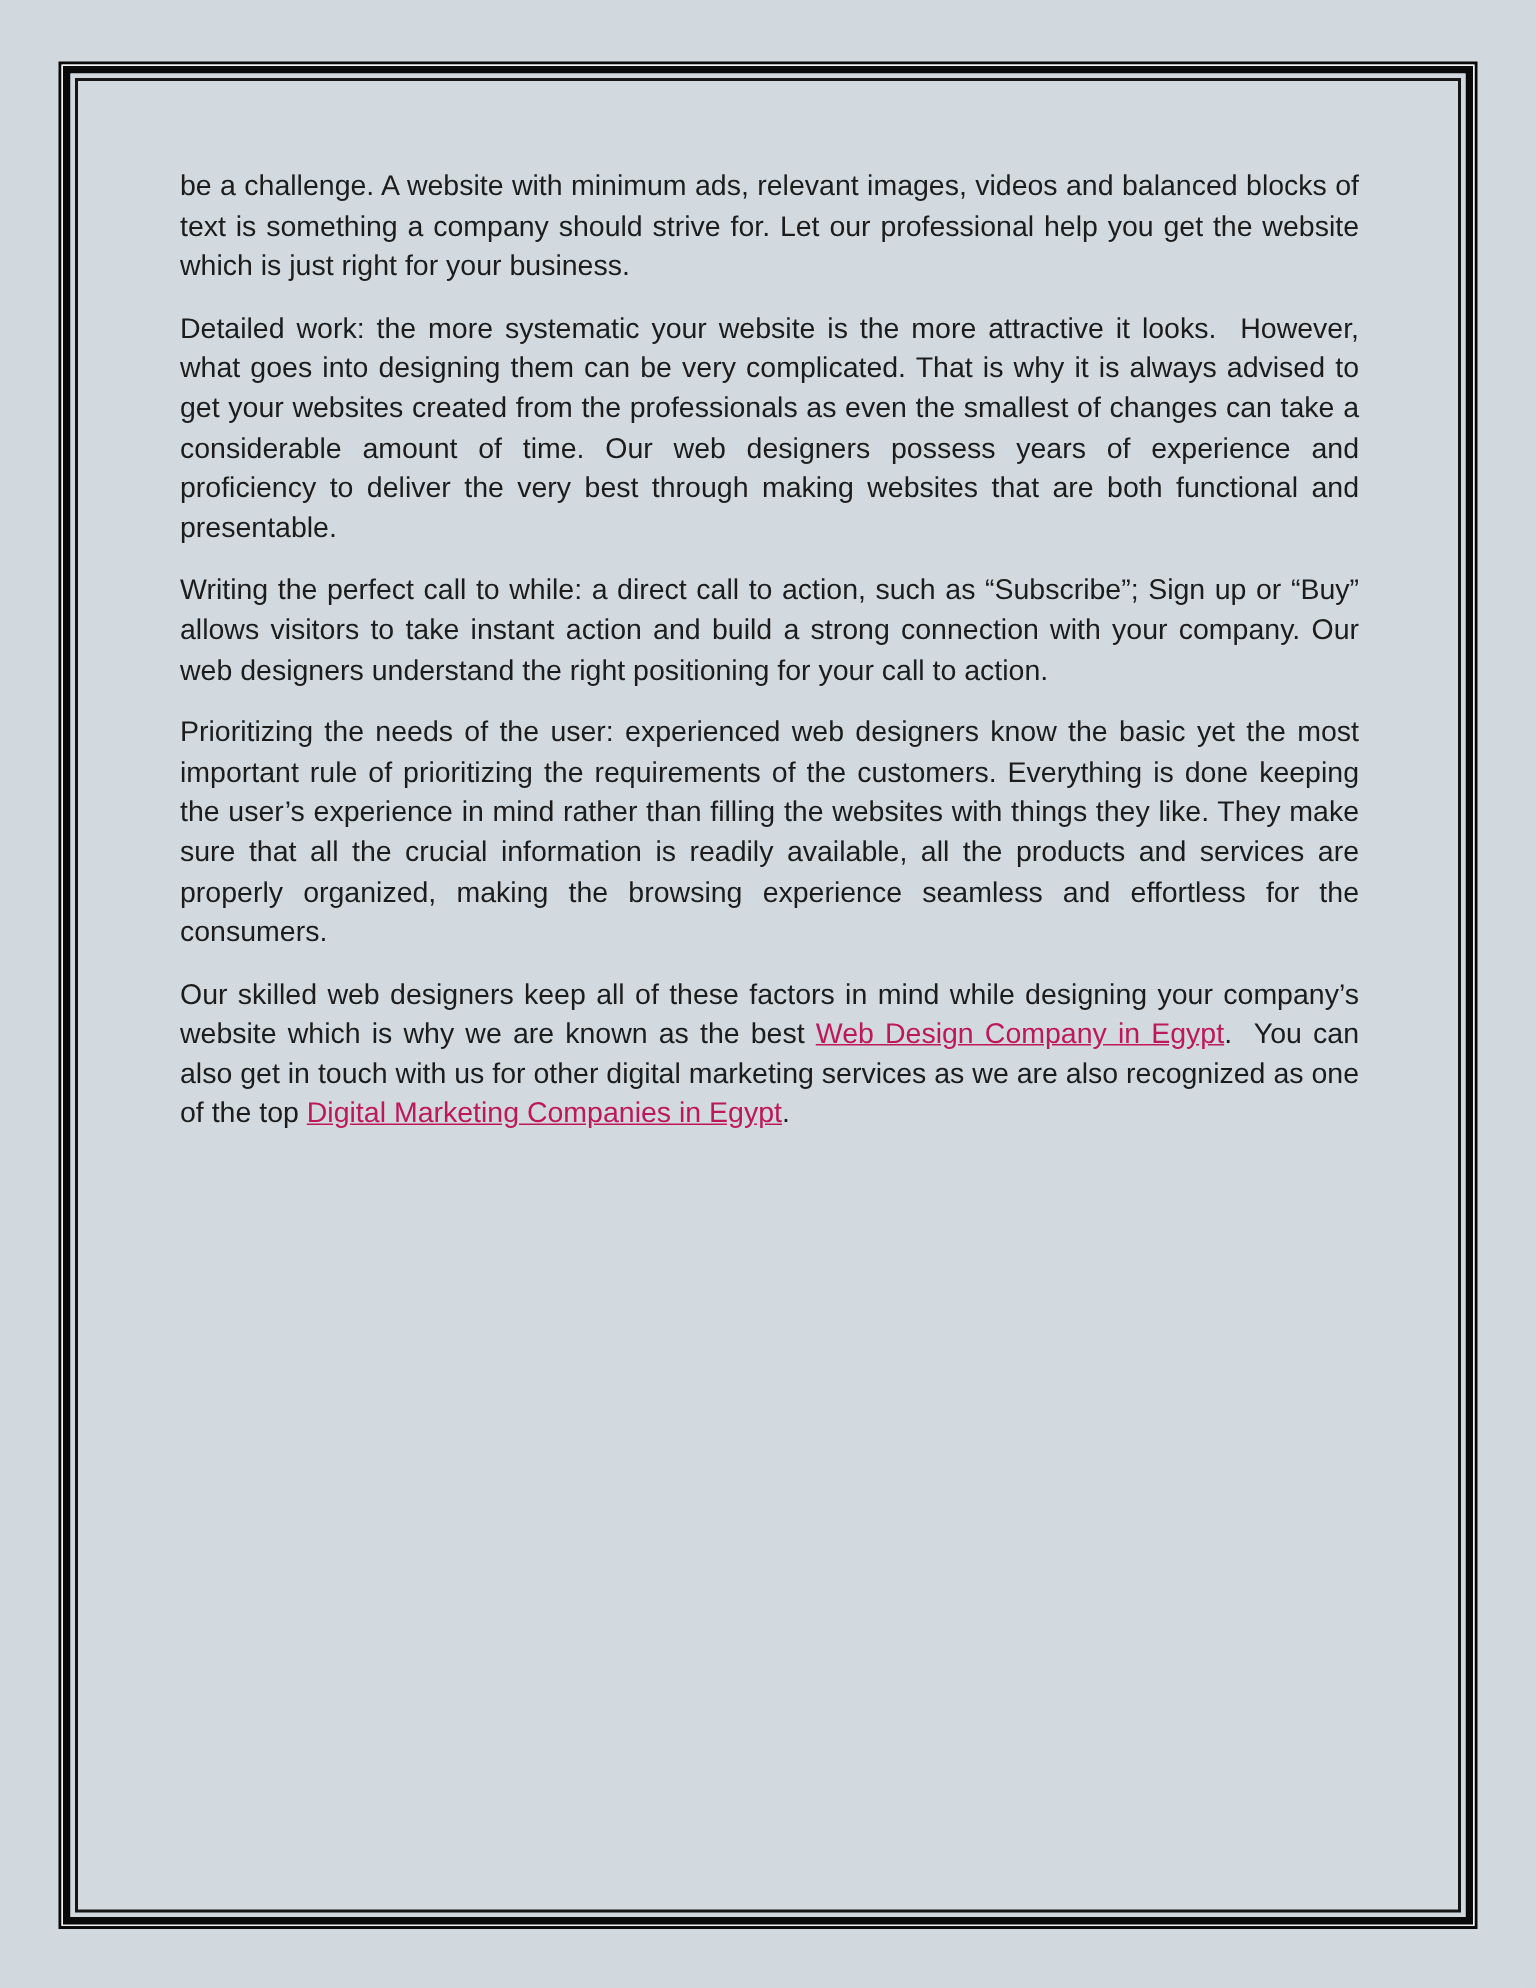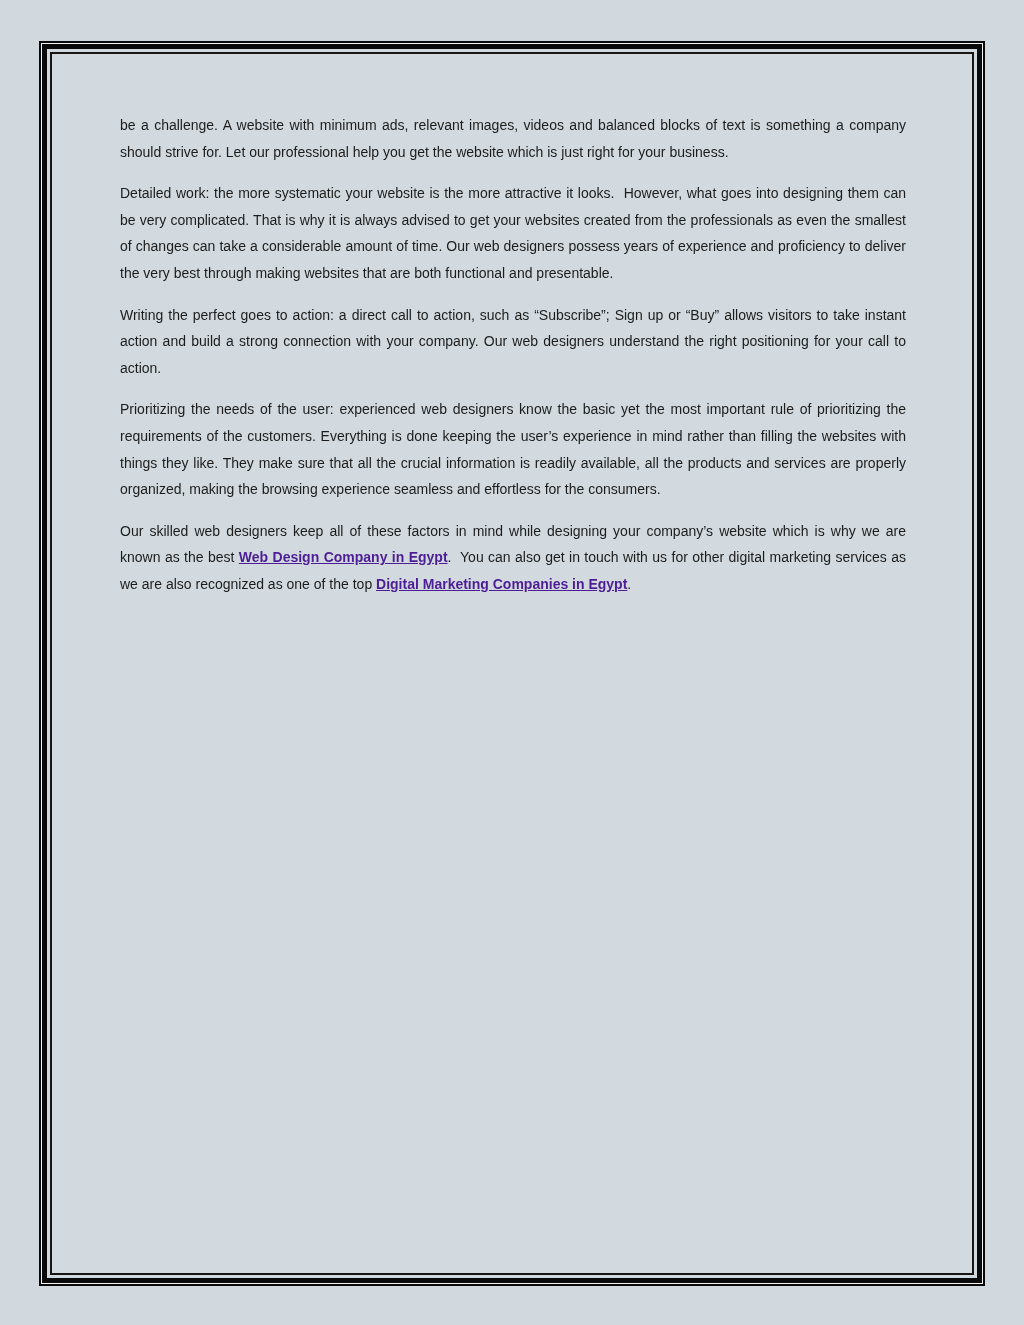--- a/index.html
+++ b/index.html
@@ -54,48 +54,48 @@
     border: 2px solid #161616;
     box-sizing: border-box;
     background: #d2dadf;
   }
   .content {
     padding: 58px 66px 0 68px;
     box-sizing: border-box;
   }
   .content p {
     margin: 0 0 15px 0;
-    font-size: 14px;
+    font-size: 19px;
     line-height: 26.6px;
     text-align: justify;
     color: #1c1c1c;
   }
   .content .bold {
     font-weight: normal;
   }
   .content a.doclink {
-    color: #4c1d95;
-    font-weight: bold;
+    color: #be185d;
+    font-weight: normal;
     text-decoration: underline;
     cursor: pointer;
   }
 </style>
 </head>
 <body>
 
 <div class="page">
   <div class="frame1">
     <div class="frame2">
       <div class="frame3">
         <div class="frame4">
           <div class="frame5">
             <div class="content">
                 <p><span class="normal">be a challenge. A website with minimum ads, relevant images, videos and balanced blocks of text is something a company should strive for. Let our professional help you get the website which is just right for your business.</span></p>
                 <p><span class="bold">Detailed work:</span><span class="normal"> the more systematic your website is the more attractive it looks.&nbsp; However, what goes into designing them can be very complicated. That is why it is always advised to get your websites created from the professionals as even the smallest of changes can take a considerable amount of time. Our web designers possess years of experience and proficiency to deliver the very best through making websites that are both functional and presentable.</span></p>
-                <p><span class="bold">Writing the perfect goes to action:</span><span class="normal"> a direct call to action, such as “Subscribe”; Sign up or “Buy” allows visitors to take instant action and build a strong connection with your company. Our web designers understand the right positioning for your call to action.</span></p>
+                <p><span class="bold">Writing the perfect call to while:</span><span class="normal"> a direct call to action, such as “Subscribe”; Sign up or “Buy” allows visitors to take instant action and build a strong connection with your company. Our web designers understand the right positioning for your call to action.</span></p>
                 <p><span class="bold">Prioritizing the needs of the user:</span><span class="normal"> experienced web designers know the basic yet the most important rule of prioritizing the requirements of the customers. Everything is done keeping the user’s experience in mind rather than filling the websites with things they like. They make sure that all the crucial information is readily available, all the products and services are properly organized, making the browsing experience seamless and effortless for the consumers.</span></p>
                 <p><span class="normal">Our skilled web designers keep all of these factors in mind while designing your company’s website which is why we are known as the best </span><a class="doclink" href="#">Web Design Company in Egypt</a><span class="bold">.</span><span class="normal">&nbsp; You can also get in touch with us for other digital marketing services as we are also recognized as one of the top </span><a class="doclink" href="#">Digital Marketing Companies in Egypt</a><span class="bold">.</span></p>
               </div>
           </div>
         </div>
       </div>
     </div>
   </div>
 </div>
 

